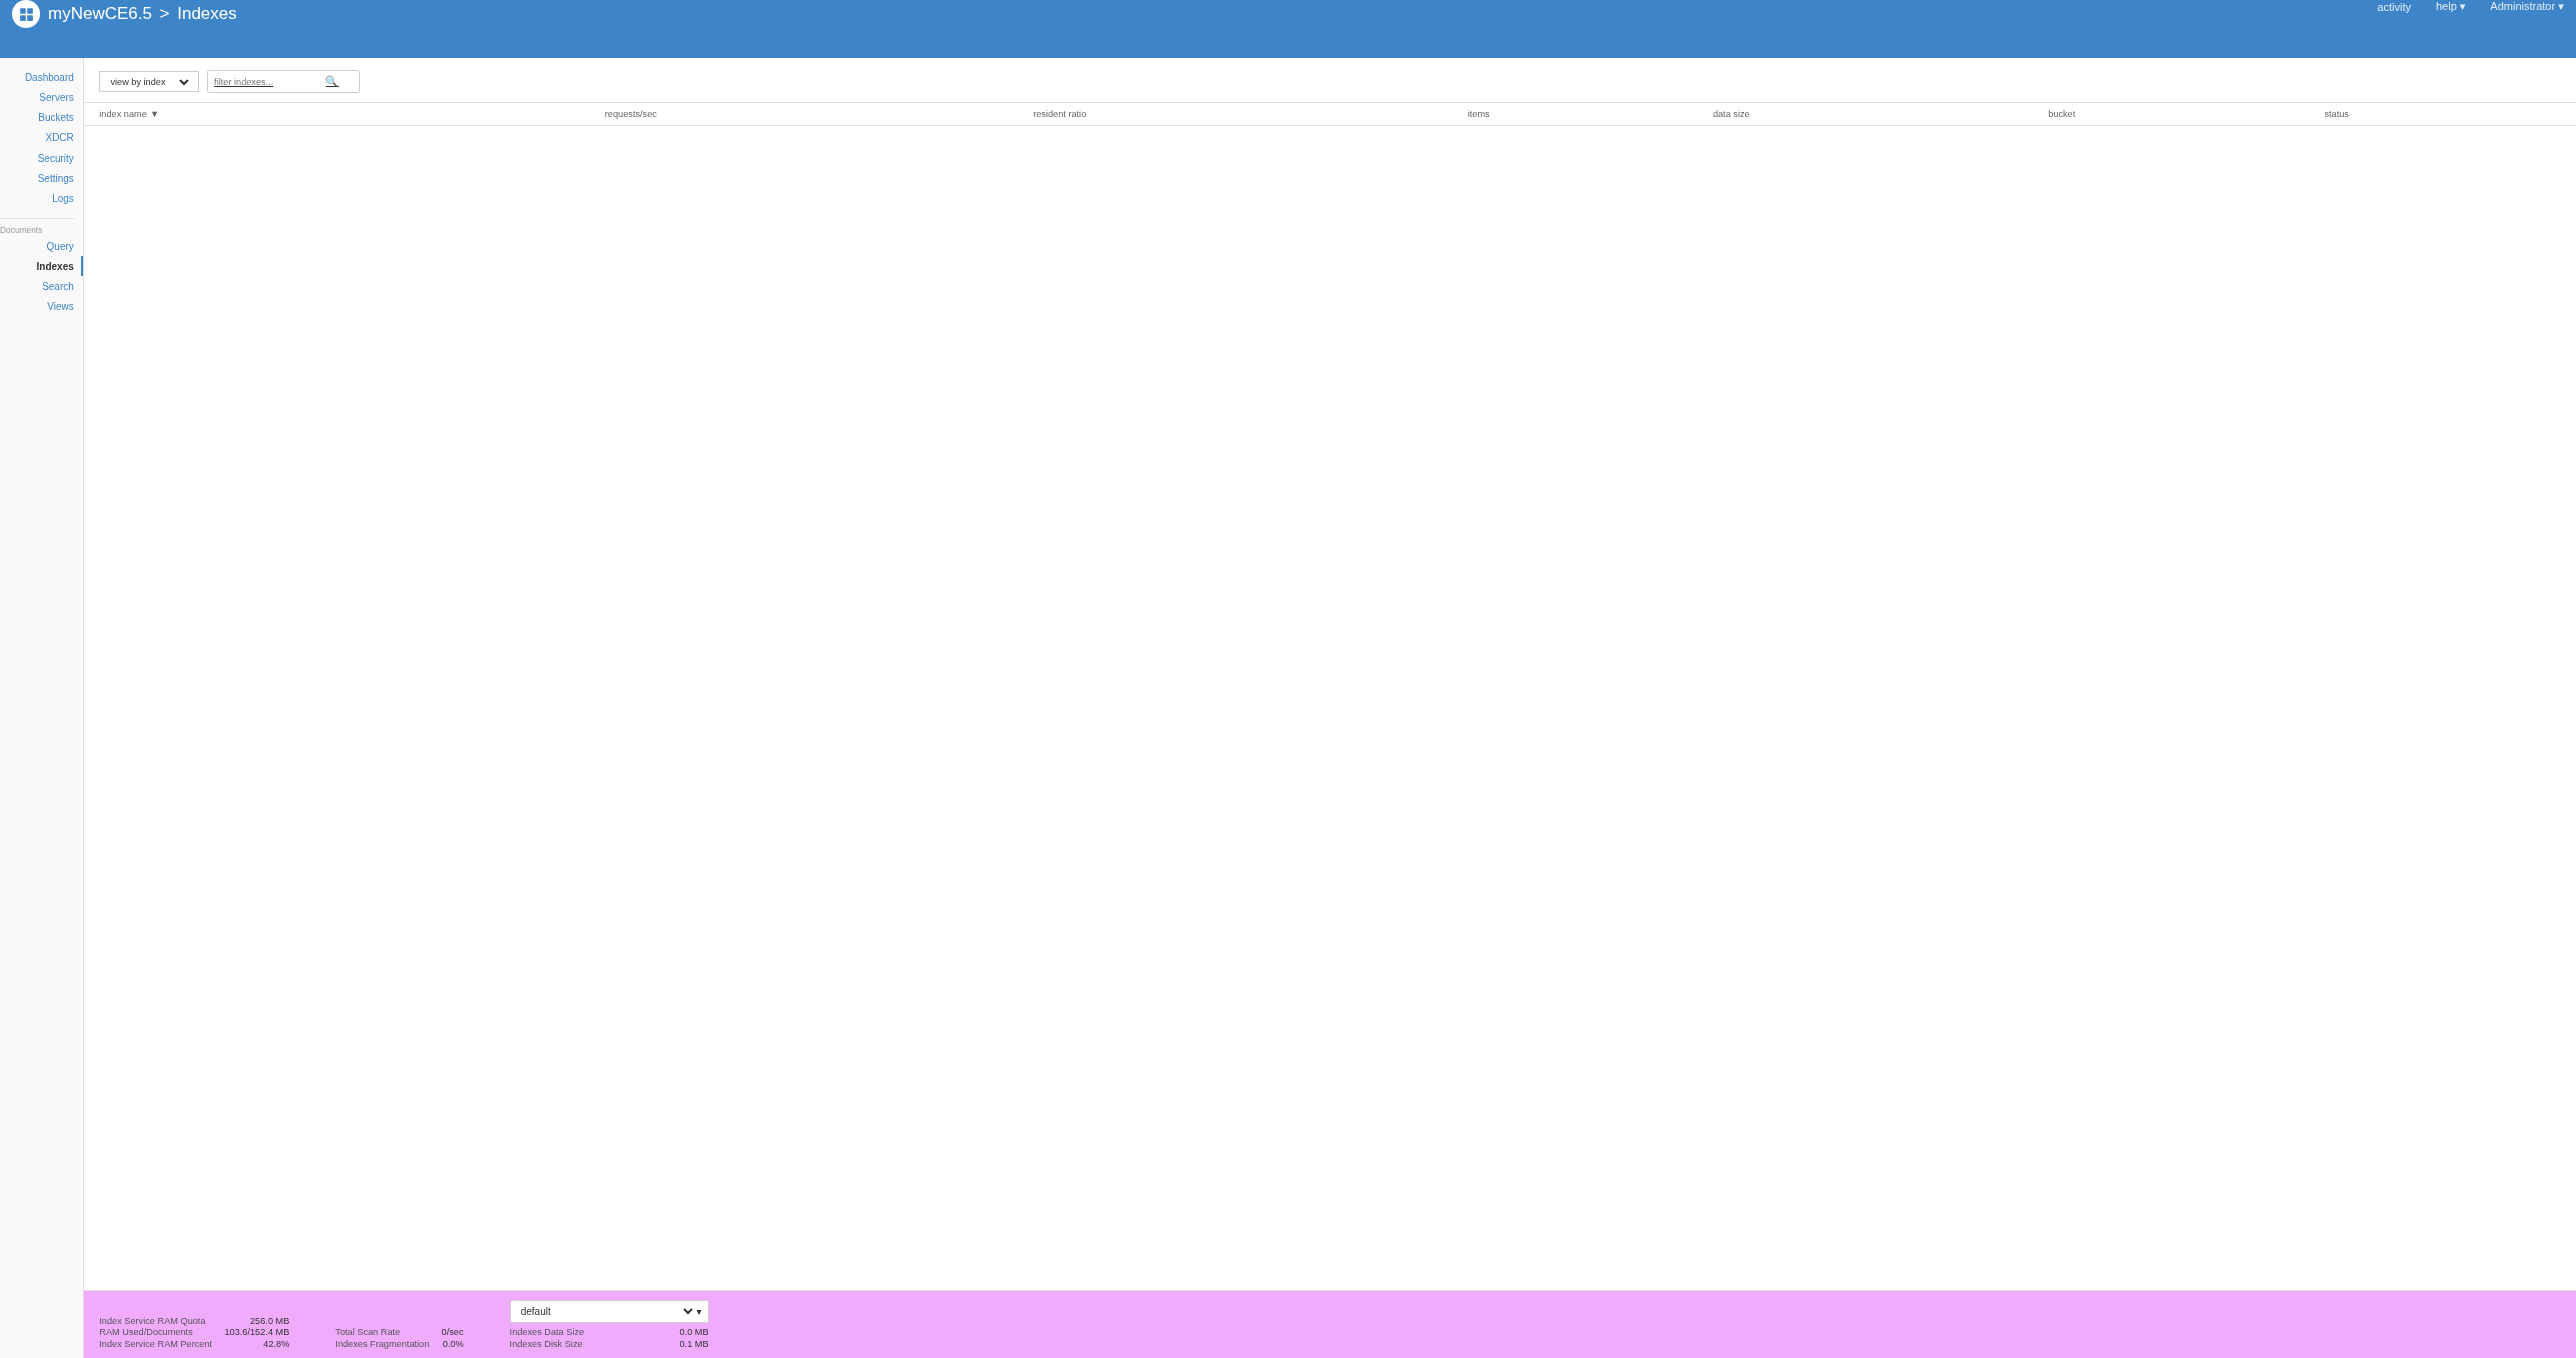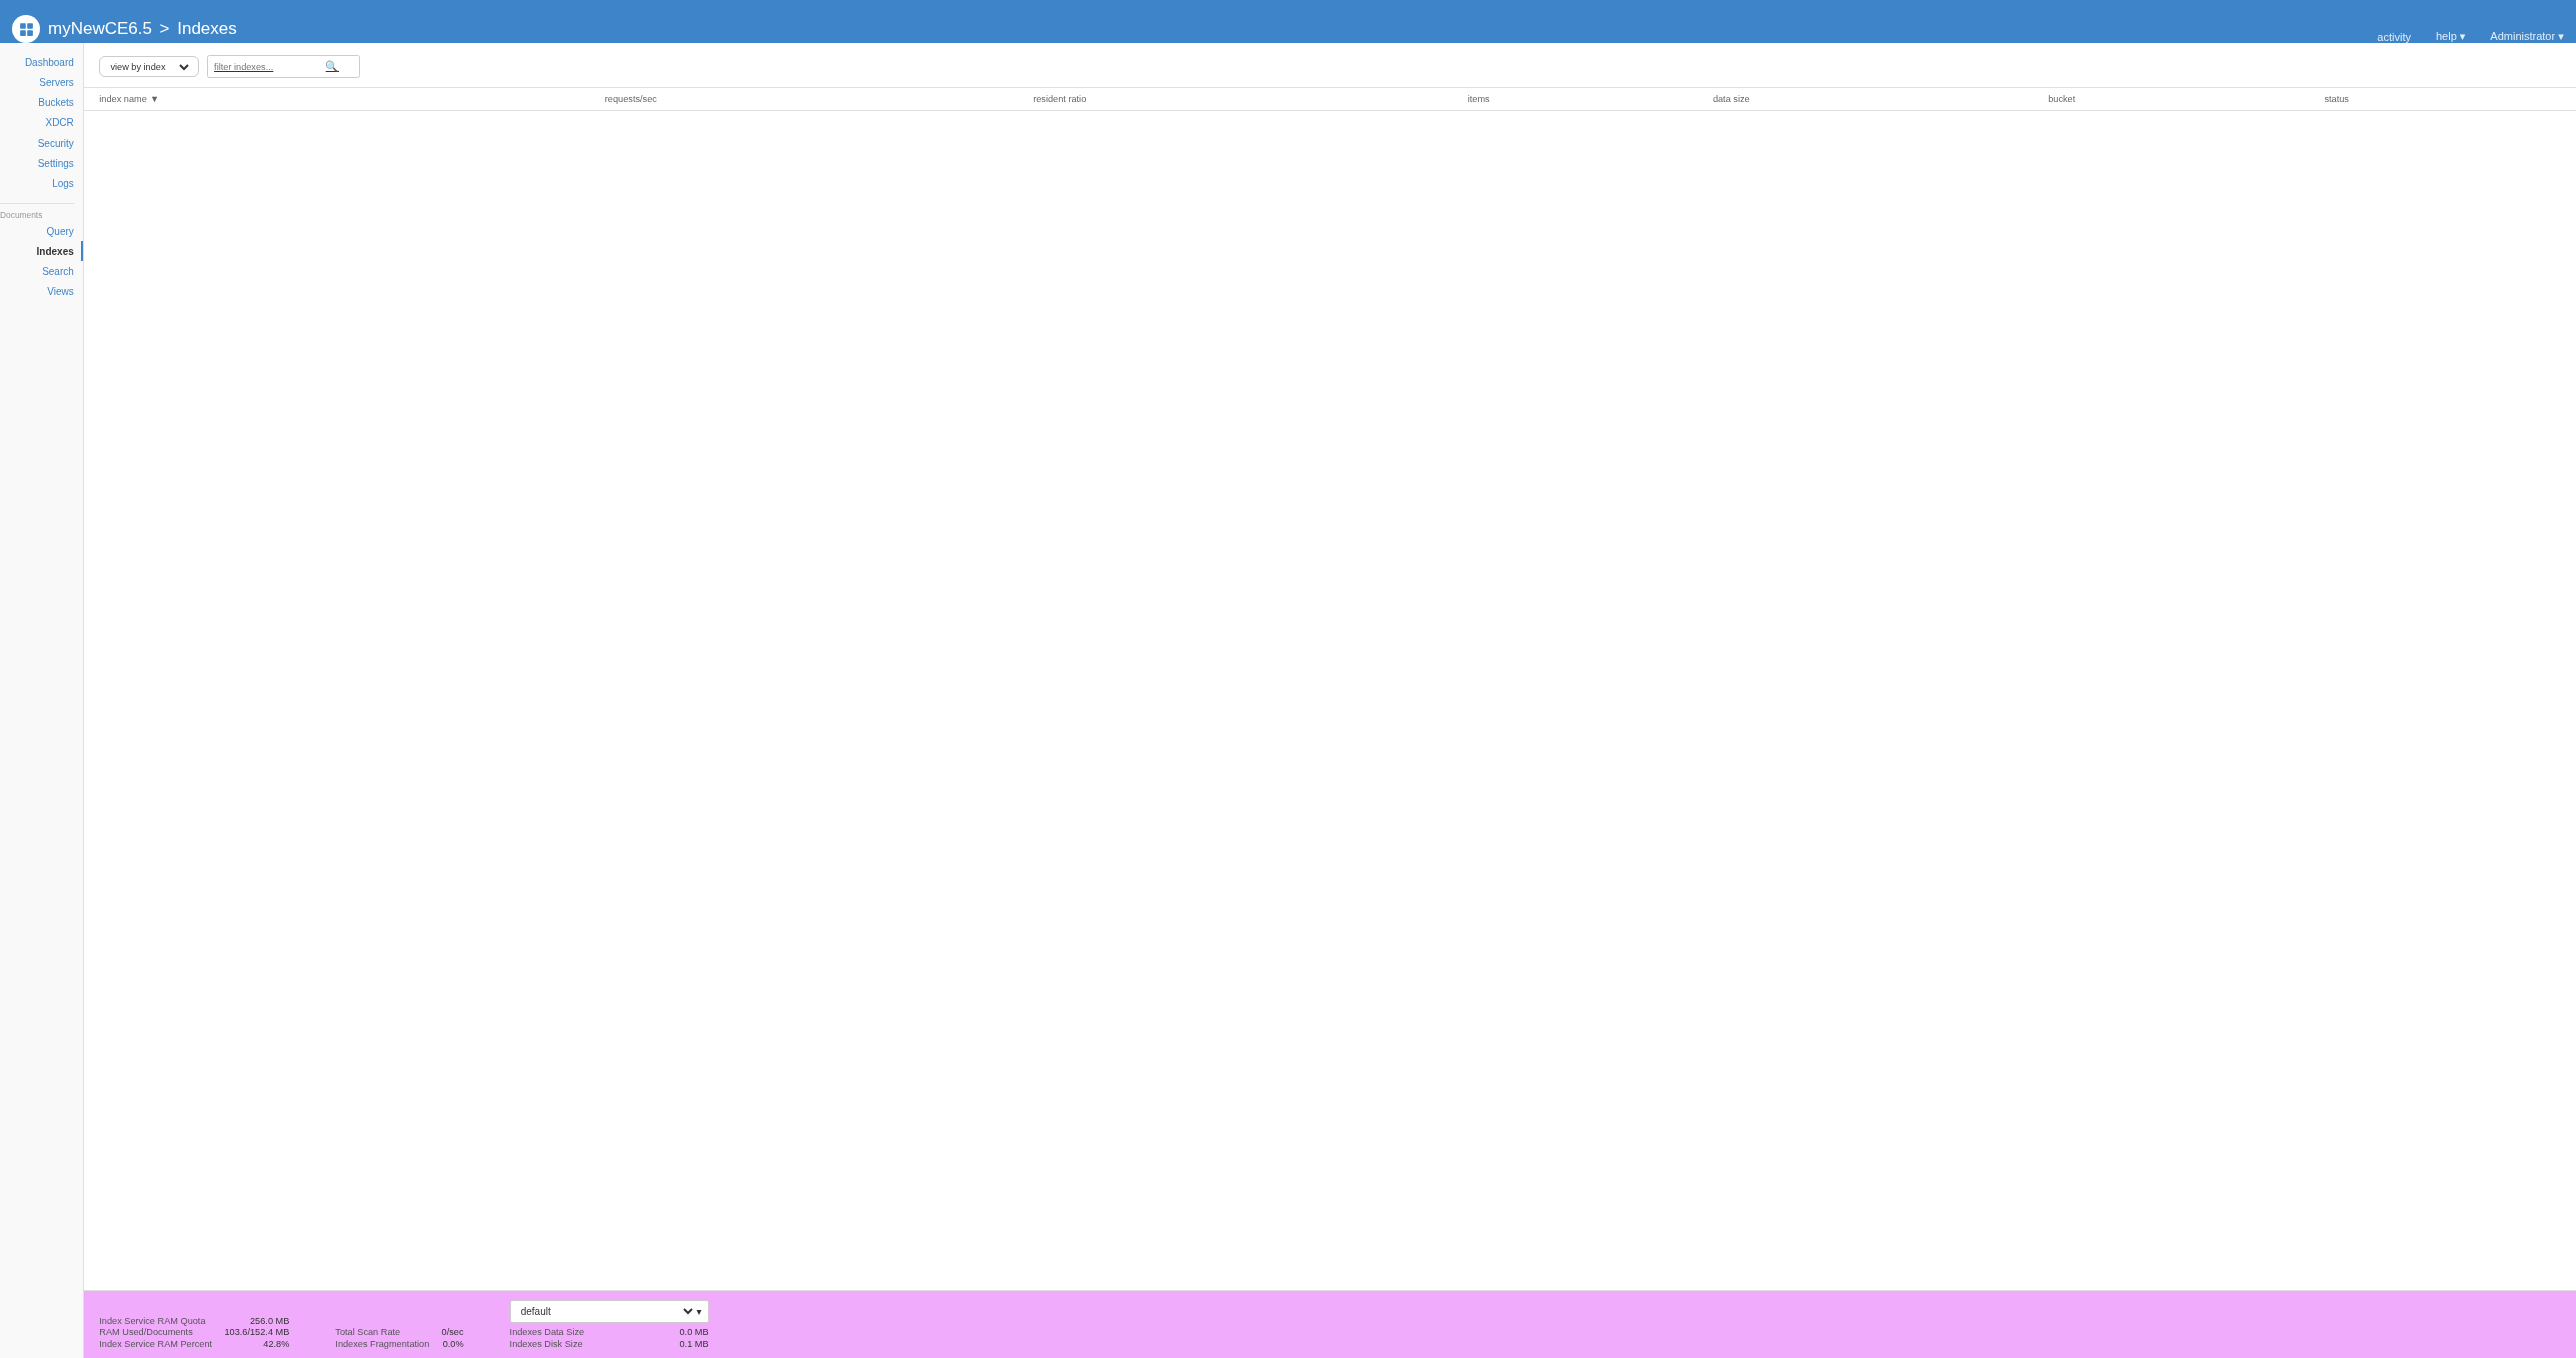--- a/index.html
+++ b/index.html
@@ -3,24 +3,24 @@
   <meta charset="utf-8">
   <style>
     * { box-sizing: border-box; margin: 0; padding: 0; }
     body { font-family: Arial, sans-serif; font-size: 10px; background: #f5f5f5; color: #333; display: flex; flex-direction: column; height: 100vh; }
 
     
     .top-bar {
       background: #3d85c8;
       color: white;
       display: flex;
-      align-items: flex-end;
+      align-items: flex-start;
       justify-content: space-between;
       padding: 0 12.3px;
-      height: 43px;
+      height: 58px;
       flex-shrink: 0;
     }
     .top-bar-left {
       display: flex;
       align-items: center;
       gap: 7.7px;
     }
     .logo {
       width: 28px;
       height: 28px;
@@ -124,21 +124,21 @@
       display: flex;
       align-items: center;
       gap: 7.7px;
     }
 
     
     .view-by-select {
       display: flex;
       align-items: center;
       border: 0.8px solid #ccc;
-      border-radius: 6px;
+      border-radius: 0;
       background: white;
       padding: 3.8px 6.1px;
       cursor: pointer;
       font-size: 9.2px;
       color: #333;
       gap: 4.6px;
       min-width: 100px;
       justify-content: flex-start;
     }
     .view-by-select select {

